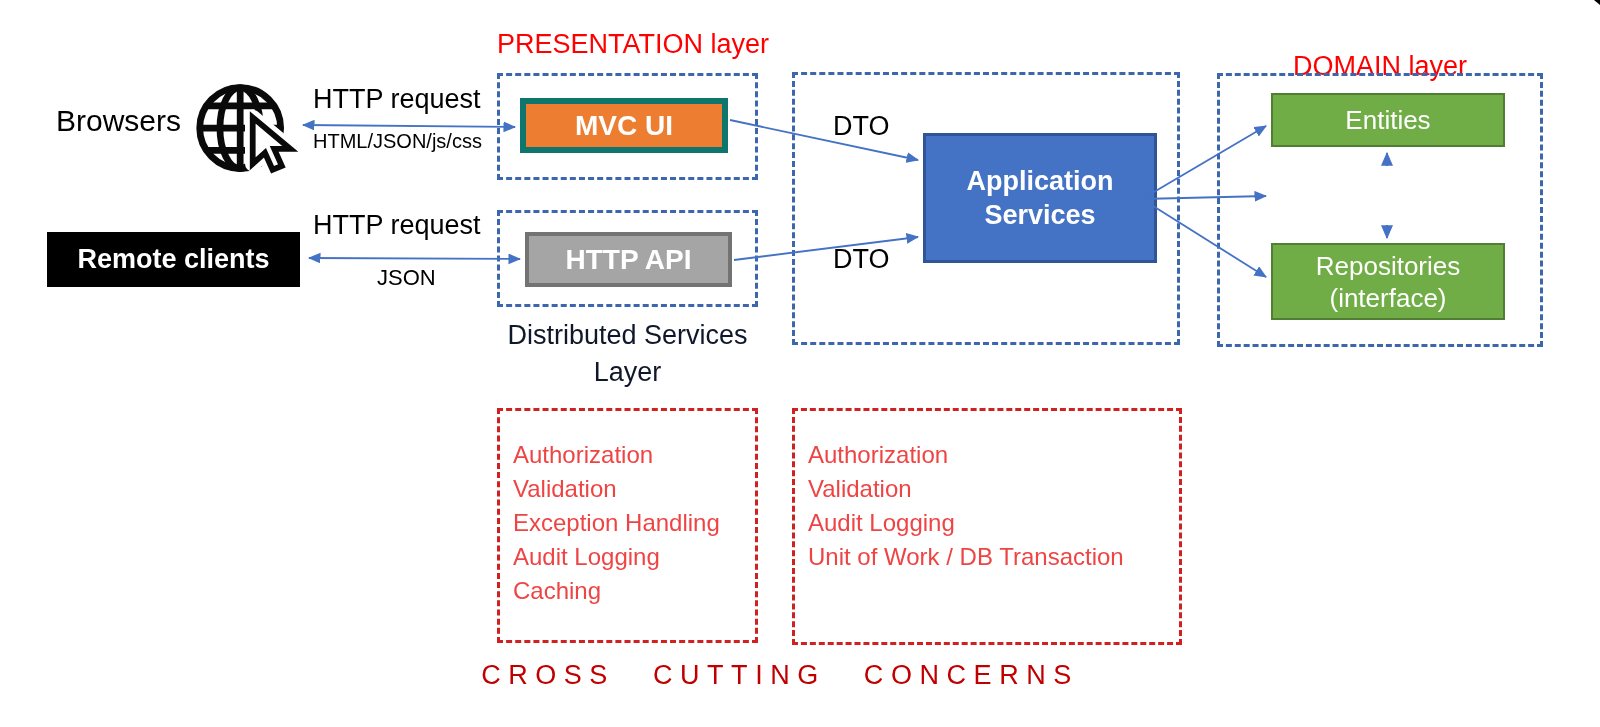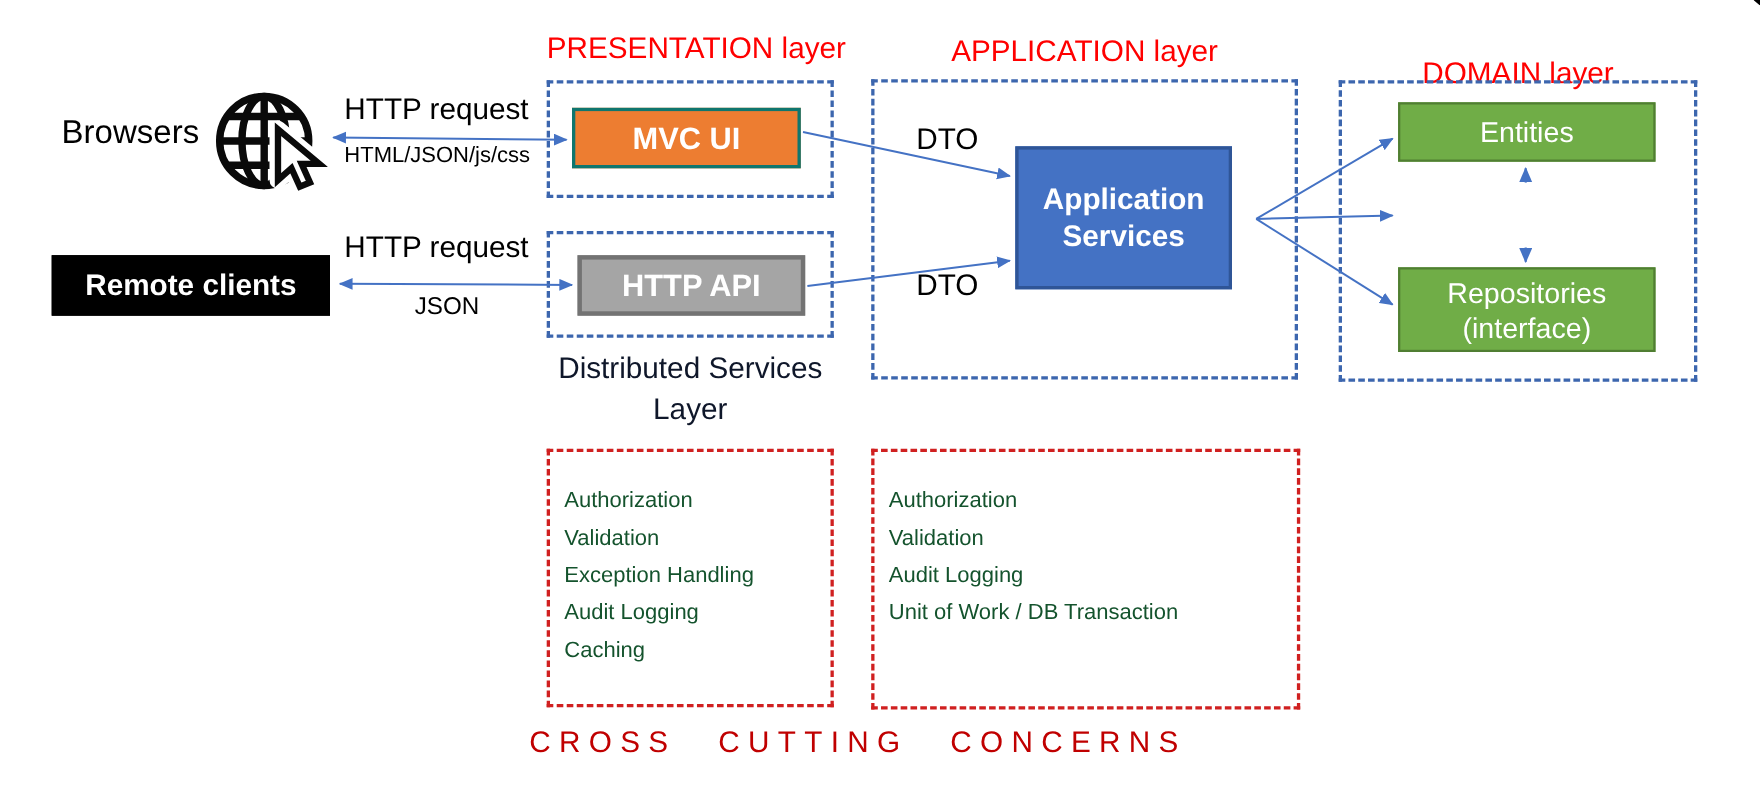--- a/index.html
+++ b/index.html
@@ -36,30 +36,30 @@
 
   
   .node {
     display: flex;
     align-items: center;
     justify-content: center;
     text-align: center;
     color: #ffffff;
     z-index: 2;
   }
-  .node.orange { background: #ed7d31; border: 3px solid #0f766e; font-weight: bold; font-size: 28px; }
+  .node.orange { background: #ed7d31; border: 6px solid #0f766e; font-weight: bold; font-size: 28px; }
   .node.gray   { background: #a5a5a5; border: 4px solid #737373; font-weight: bold; font-size: 28px; }
   .node.blue   { background: #4472c4; border: 3px solid #2f5597; font-weight: bold; font-size: 27px; line-height: 34px; }
   .node.green  { background: #70ad47; border: 2px solid #507e32; font-size: 26px; line-height: 32px; }
   .node.black-box { background: #000000; border: 1px solid #000000; font-size: 27px; font-weight: bold; }
 
   .plain-label { color: #000000; white-space: nowrap; }
   .concern-list {
-    color: #14532d;
-    font-size: 20px;
+    color: #ef4444;
+    font-size: 24px;
     line-height: 34px;
     white-space: nowrap;
   }
   .distributed-title {
     color: #0f172a;
     font-size: 27px;
     line-height: 37px;
     text-align: center;
   }
   .cross-cutting {
@@ -127,25 +127,24 @@
 
   <div class="abs frame-red" style="left:497px; top:408px; width:261px; height:235px;"></div>
   <div class="abs concern-list" style="left:513px; top:438px;">
     <div>Authorization</div>
     <div>Validation</div>
     <div>Exception Handling</div>
     <div>Audit Logging</div>
     <div>Caching</div>
   </div>
 
-  <div class="abs layer-title" style="left:792px; top:31px; width:388px;">APPLICATION layer</div>
 
   <div class="abs frame-blue" style="left:792px; top:72px; width:388px; height:273px;"></div>
 
-  <div class="abs node blue" style="left:923px; top:133px; width:197px; height:130px;">
+  <div class="abs node blue" style="left:923px; top:133px; width:234px; height:130px;">
     <div>
       <div>Application</div>
       <div>Services</div>
     </div>
   </div>
 
   <div class="abs plain-label" style="left:833px; top:111px; font-size:27px;">DTO</div>
   <div class="abs plain-label" style="left:833px; top:244px; font-size:27px;">DTO</div>
 
   <div class="abs frame-red" style="left:792px; top:408px; width:390px; height:237px;"></div>

